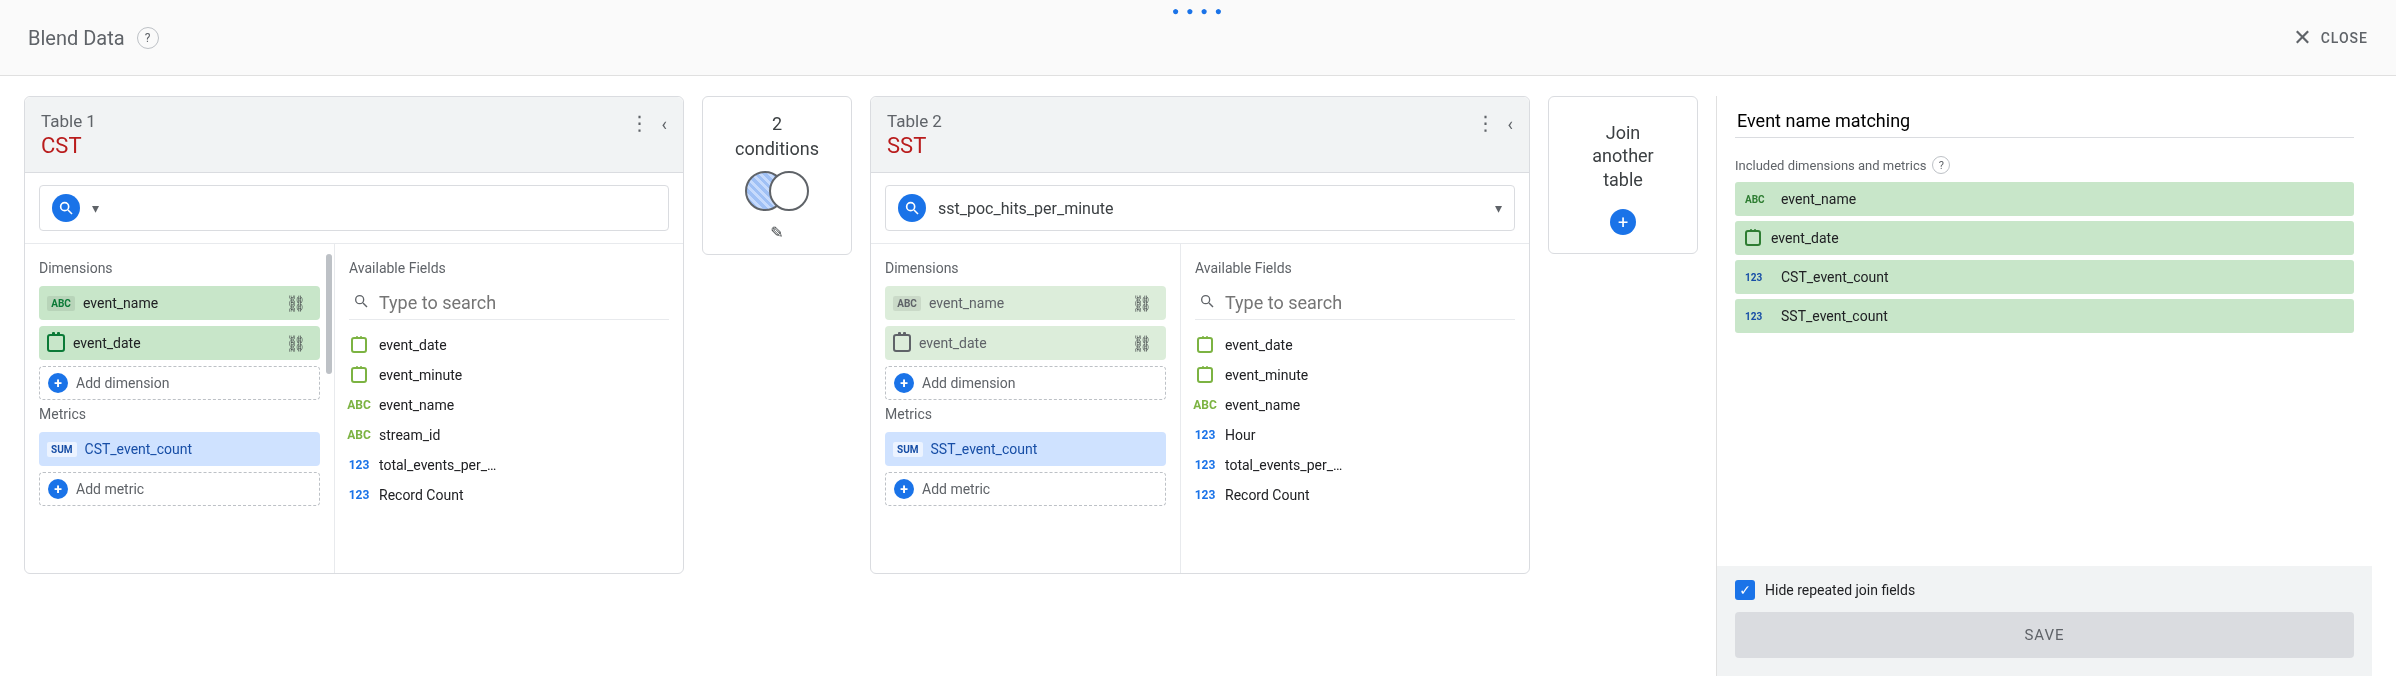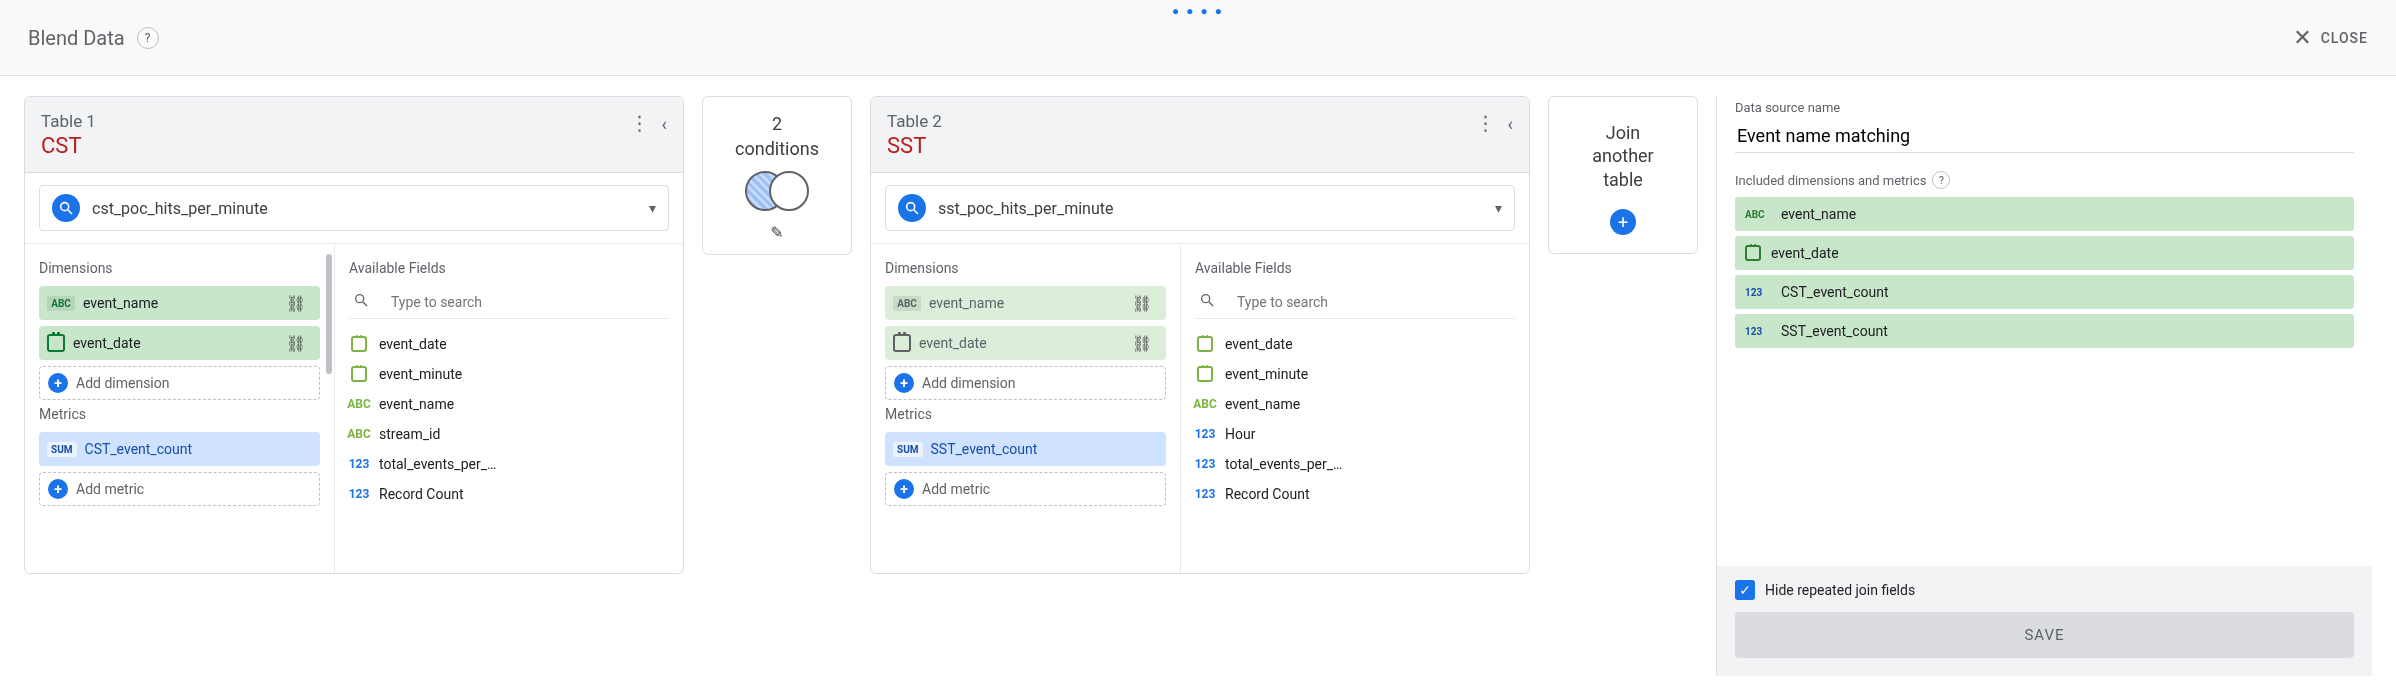--- a/index.html
+++ b/index.html
@@ -108,21 +108,21 @@
   .chip .cal-icon::after { right: 3px; }
   .chip-green-muted .cal-icon { border-color: #5f6368; }
   .chip-green-muted .cal-icon::before, .chip-green-muted .cal-icon::after { background: #5f6368; }
 
   
   .search-row {
     display: flex; align-items: center; gap: 10px; padding: 6px 4px;
     border-bottom: 1px solid #e8eaed; margin-bottom: 10px;
   }
   .search-row input {
-    border: none; outline: none; font-size: 14px; color: #701a75; flex: 1; background: transparent; margin-left: 12px;
+    border: none; outline: none; font-size: 18px; color: #701a75; flex: 1; background: transparent;
   }
   .mag-icon { color: #5f6368; font-size: 16px; }
 
   .avail-item {
     display: flex; align-items: center; gap: 10px; height: 30px; font-size: 14px;
     color: #202124; cursor: grab;
   }
   .avail-item .f-icon { width: 20px; display: flex; justify-content: center; font-size: 12px; }
   .f-date { width: 16px; height: 16px; border: 2px solid #7cb342; border-radius: 3px; position: relative; }
   .f-date::before, .f-date::after { content:""; position:absolute; width:2px; height:2px; background:#7cb342; top:-3px; border-radius:1px; }
@@ -227,21 +227,20 @@
       </div>
     </div>
 
     <div class="source-select">
       <span class="bq-icon">
         <svg width="16" height="16" viewBox="0 0 24 24" fill="none" stroke="white" stroke-width="2.5">
             <circle cx="10" cy="10" r="6"></circle>
             <line x1="15" y1="15" x2="21" y2="21"></line>
           </svg>
       </span>
-      <span class="source-select-text">cst_poc_hits_per_minute</span>
       <span class="dropdown-caret">▾</span>
     </div>
 
     <div class="table-body">
       <div class="col-left">
         <div class="scroll-thumb"></div>
         <div class="section-label">Dimensions</div>
 
         <div class="chip chip-green">
           <span class="type-badge">ABC</span>
@@ -422,21 +421,20 @@
     <div class="join-another-text">
       <div>Join</div>
       <div>another</div>
       <div>table</div>
     </div>
     <div class="plus-blue">+</div>
   </div>
 
   <div class="right-panel">
     <div class="right-top">
-      <div class="dsn-label">Data source name</div>
       <input class="dsn-input" value="Event name matching" style="">
 
       <div class="inc-label">
         <span>Included dimensions and metrics</span>
         <span class="help-circle" style="width:18px;height:18px;font-size:11px">?</span>
       </div>
 
       <div class="inc-chip">
         <span class="t">ABC</span>
         <span>event_name</span>

